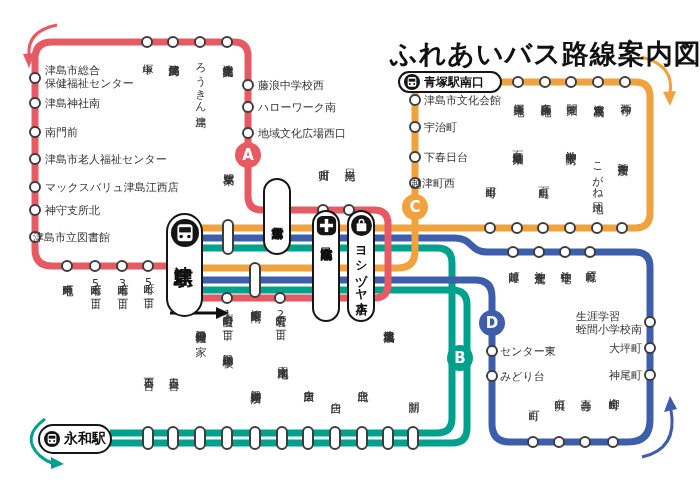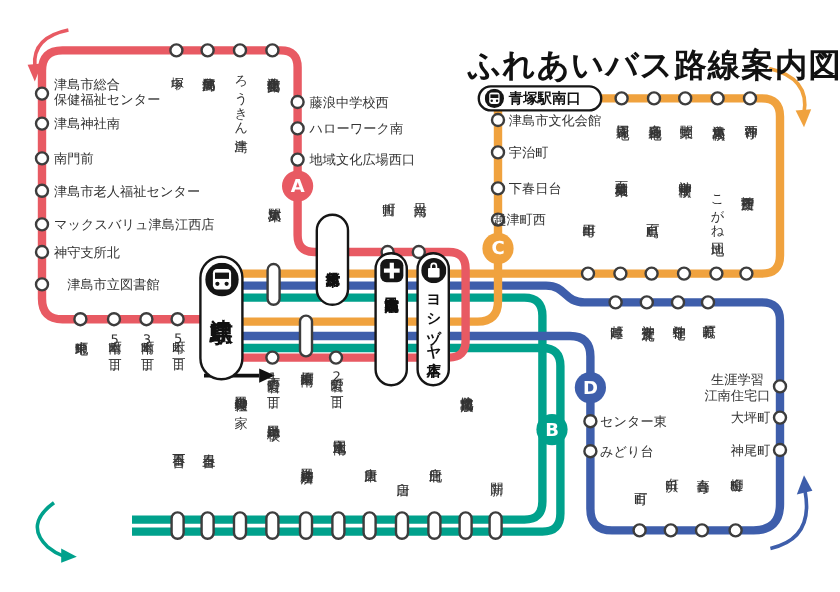--- a/index.html
+++ b/index.html
@@ -9,21 +9,21 @@
   .title{position:absolute;left:390px;top:36px;font-size:27px;font-weight:900;
          letter-spacing:1px;color:#111;white-space:nowrap;}
   .dot{position:absolute;width:12px;height:12px;box-sizing:border-box;background:#fff;
        border:2px solid #3d3d3d;border-radius:50%;z-index:3;}
   .chain{position:absolute;width:12px;box-sizing:border-box;background:#fff;
        border:2px solid #3d3d3d;border-radius:6px;z-index:3;}
   .vl{position:absolute;writing-mode:vertical-rl;text-orientation:upright;font-size:11px;
       line-height:13px;letter-spacing:.5px;color:#333;width:14px;z-index:4;}
   .vl2{width:28px;}
   .hl{position:absolute;font-size:11px;line-height:13px;white-space:nowrap;color:#333;z-index:4;}
-  .hl.r{text-align:center;}
+  .hl.r{text-align:left;}
   .badge{position:absolute;width:26px;height:26px;box-sizing:border-box;border-radius:50%;
       color:#fff;font-weight:bold;font-size:15px;display:flex;align-items:center;
       justify-content:center;z-index:5;}
   .badge.a{background:#e85a63;} .badge.b{background:#00a18c;}
   .badge.c{background:#f0a23e;} .badge.d{background:#3e5eab;}
   .cap{position:absolute;box-sizing:border-box;background:#fff;border:2.5px solid #161616;
       display:flex;flex-direction:column;align-items:center;z-index:6;}
   .cap .vtext{writing-mode:vertical-rl;text-orientation:upright;font-weight:bold;color:#111;}
   .cap.horiz{flex-direction:row;align-items:center;}
   #cap-tsushima{left:166px;top:213px;width:37px;height:104px;border-radius:19px;padding-top:4px;gap:3px;}
@@ -183,38 +183,48 @@
   <div class="cap horiz" id="cap-aotsuka">
     <svg width="16" height="16" viewBox="0 0 24 24">
       <circle cx="12" cy="12" r="12" fill="#151515"></circle>
       <rect x="5.5" y="4.5" width="13" height="14.5" rx="3" fill="#fff"></rect>
       <rect x="7" y="7" width="10" height="4.5" fill="#151515"></rect>
       <circle cx="8.7" cy="15" r="1.5" fill="#151515"></circle>
       <circle cx="15.3" cy="15" r="1.5" fill="#151515"></circle>
     </svg>
     <span class="htext">青塚駅南口</span>
   </div>
+  <div class="cap horiz" id="cap-eiwa">
+    <svg width="22" height="22" viewBox="0 0 24 24">
+      <circle cx="12" cy="12" r="12" fill="#151515"></circle>
+      <rect x="5.5" y="4.5" width="13" height="14.5" rx="3" fill="#fff"></rect>
+      <rect x="7" y="7" width="10" height="4.5" fill="#151515"></rect>
+      <circle cx="8.7" cy="15" r="1.5" fill="#151515"></circle>
+      <circle cx="15.3" cy="15" r="1.5" fill="#151515"></circle>
+    </svg>
+    <span class="htext">永和駅</span>
+  </div>
 
   <div class="vl" style="left:140px;top:55px">申塚</div>
   <div class="vl" style="left:166px;top:55px">津島郵便局</div>
   <div class="vl" style="left:193px;top:55px">ろうきん津島</div>
   <div class="vl" style="left:220px;top:55px">津島市文化会館</div>
   <div class="hl" style="left:258px;top:79px">藤浪中学校西</div>
   <div class="hl" style="left:258px;top:101px">ハローワーク南</div>
   <div class="hl" style="left:258px;top:127px">地域文化広場西口</div>
   <div class="hl" style="left:45px;top:64px">
     <span style="display:block">津島市総合</span>
     <span style="display:block">保健福祉センター</span>
   </div>
   <div class="hl" style="left:45px;top:97px">津島神社南</div>
   <div class="hl" style="left:45px;top:126px">南門前</div>
   <div class="hl" style="left:45px;top:181px">マックスバリュ津島江西店</div>
   <div class="hl" style="left:45px;top:153px">津島市老人福祉センター</div>
   <div class="hl" style="left:45px;top:204px">神守支所北</div>
-  <div class="hl" style="left:56px;top:231px">津島市立図書館</div>
+  <div class="hl" style="left:33px;top:231px">津島市立図書館</div>
   <div class="vl" style="left:60px;top:275px">東中地町</div>
   <div class="vl" style="left:88px;top:275px">南本町5丁目</div>
   <div class="vl" style="left:115px;top:275px">南本町3丁目</div>
   <div class="vl" style="left:141px;top:275px">本町5丁目</div>
   <div class="vl vl2" style="left:206px;top:306px;height:54px">西愛宕町1丁目</div>
   <div class="vl" style="left:248px;top:301px">東柳原町南</div>
   <div class="vl vl2" style="left:259px;top:306px;height:42px">愛宕町2丁目</div>
   <div class="vl" style="left:316px;top:160px">古川町</div>
   <div class="vl" style="left:342px;top:160px">日光南</div>
   <div class="vl" style="left:221px;top:164px">津島駅東</div>
@@ -234,21 +244,21 @@
   <div class="vl" style="left:563px;top:142px">神守中学校南</div>
   <div class="vl" style="left:590px;top:154px">こがね団地</div>
   <div class="vl" style="left:615px;top:154px">神守支所西</div>
 
   <div class="vl" style="left:506px;top:262px">越津町</div>
   <div class="vl" style="left:532px;top:262px">神守支所北</div>
   <div class="vl" style="left:558px;top:262px">神守住宅</div>
   <div class="vl" style="left:583px;top:262px">莪原町</div>
   <div class="hl r" style="right:58px;top:310px">
     <span style="display:block">生涯学習</span>
-    <span style="display:block">江南住宅口</span>
+    <span style="display:block">蛭間小学校南</span>
   </div>
   <div class="hl r" style="right:58px;top:342px">大坪町</div>
   <div class="hl r" style="right:58px;top:369px">神尾町</div>
   <div class="vl" style="left:526px;top:402px">百町</div>
   <div class="vl" style="left:552px;top:390px">白浜町</div>
   <div class="vl" style="left:578px;top:390px">高台寺</div>
   <div class="vl" style="left:606px;top:390px">金柳町</div>
   <div class="hl" style="left:500px;top:345px">センター東</div>
   <div class="hl" style="left:500px;top:370px">みどり台</div>
 

